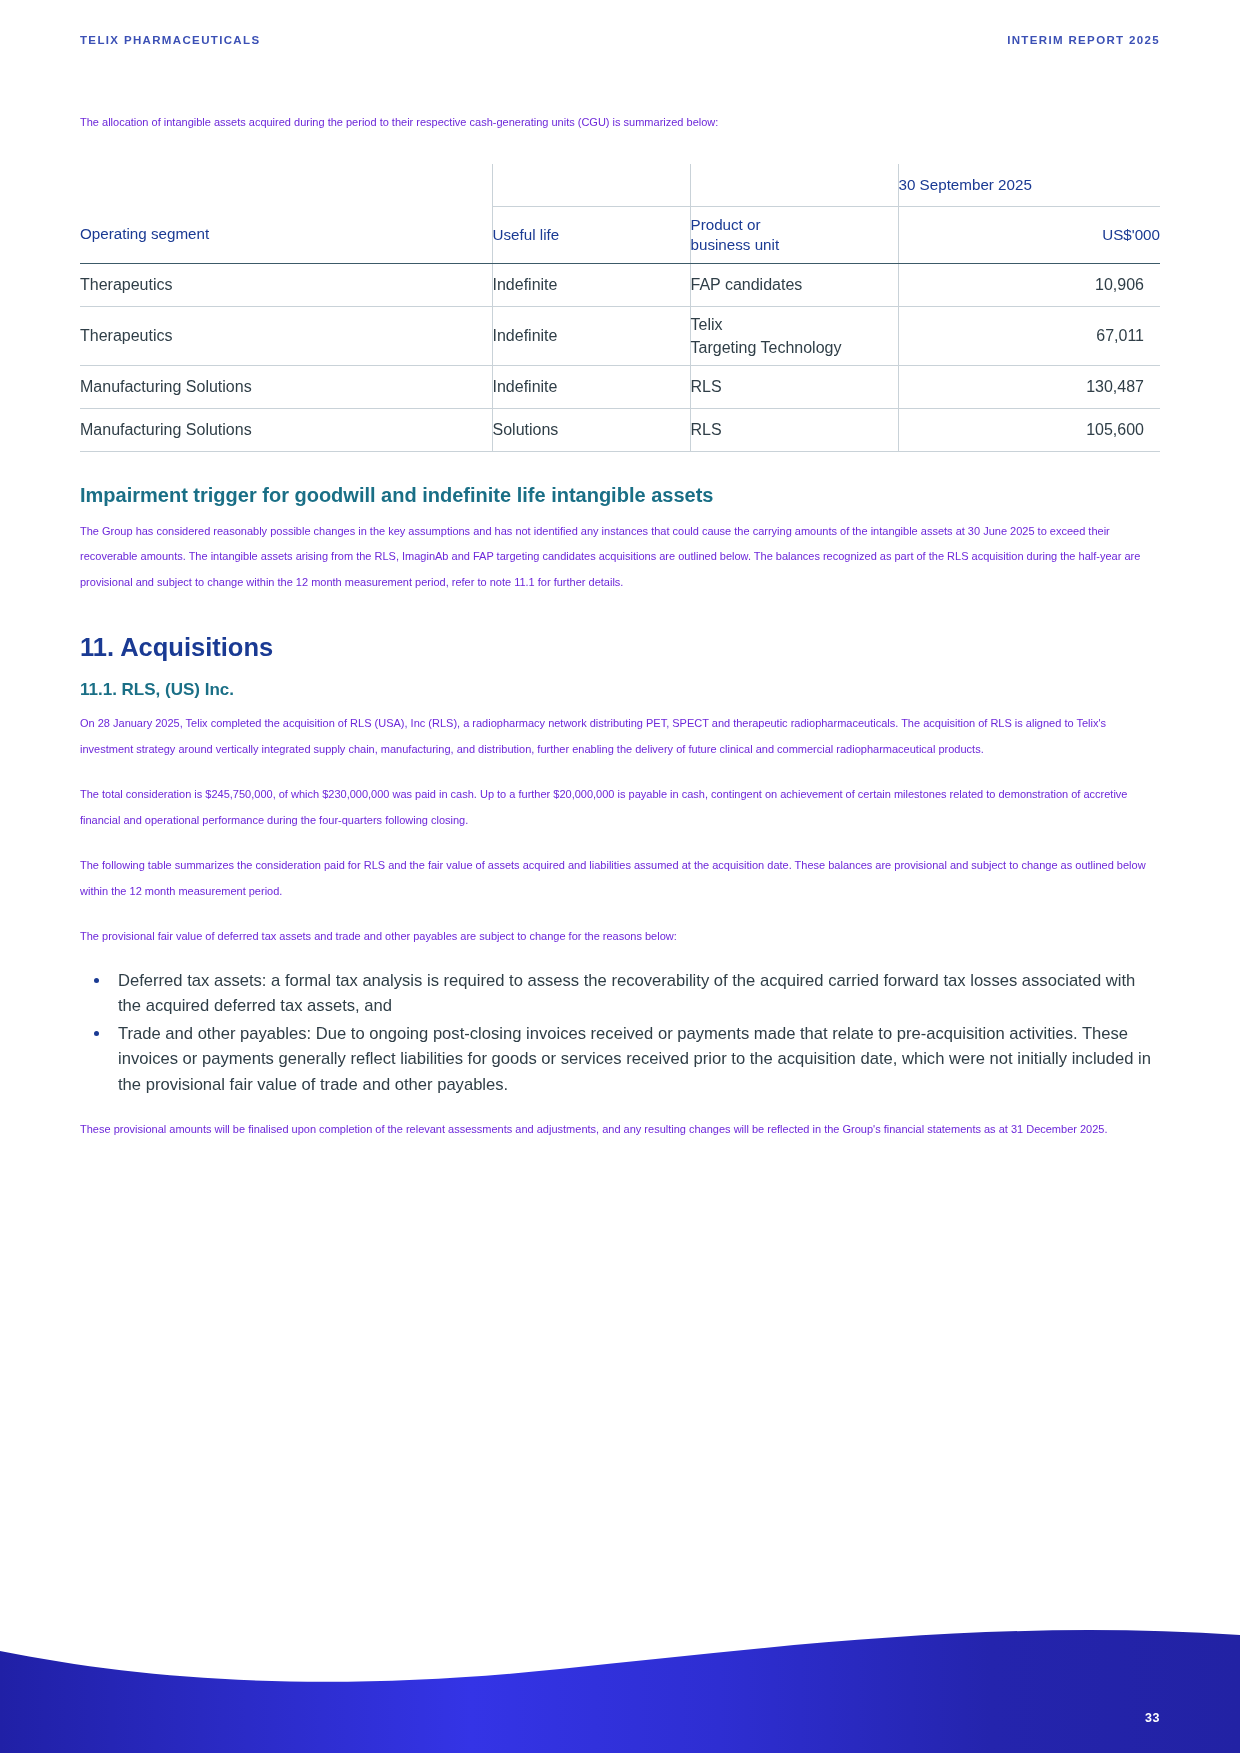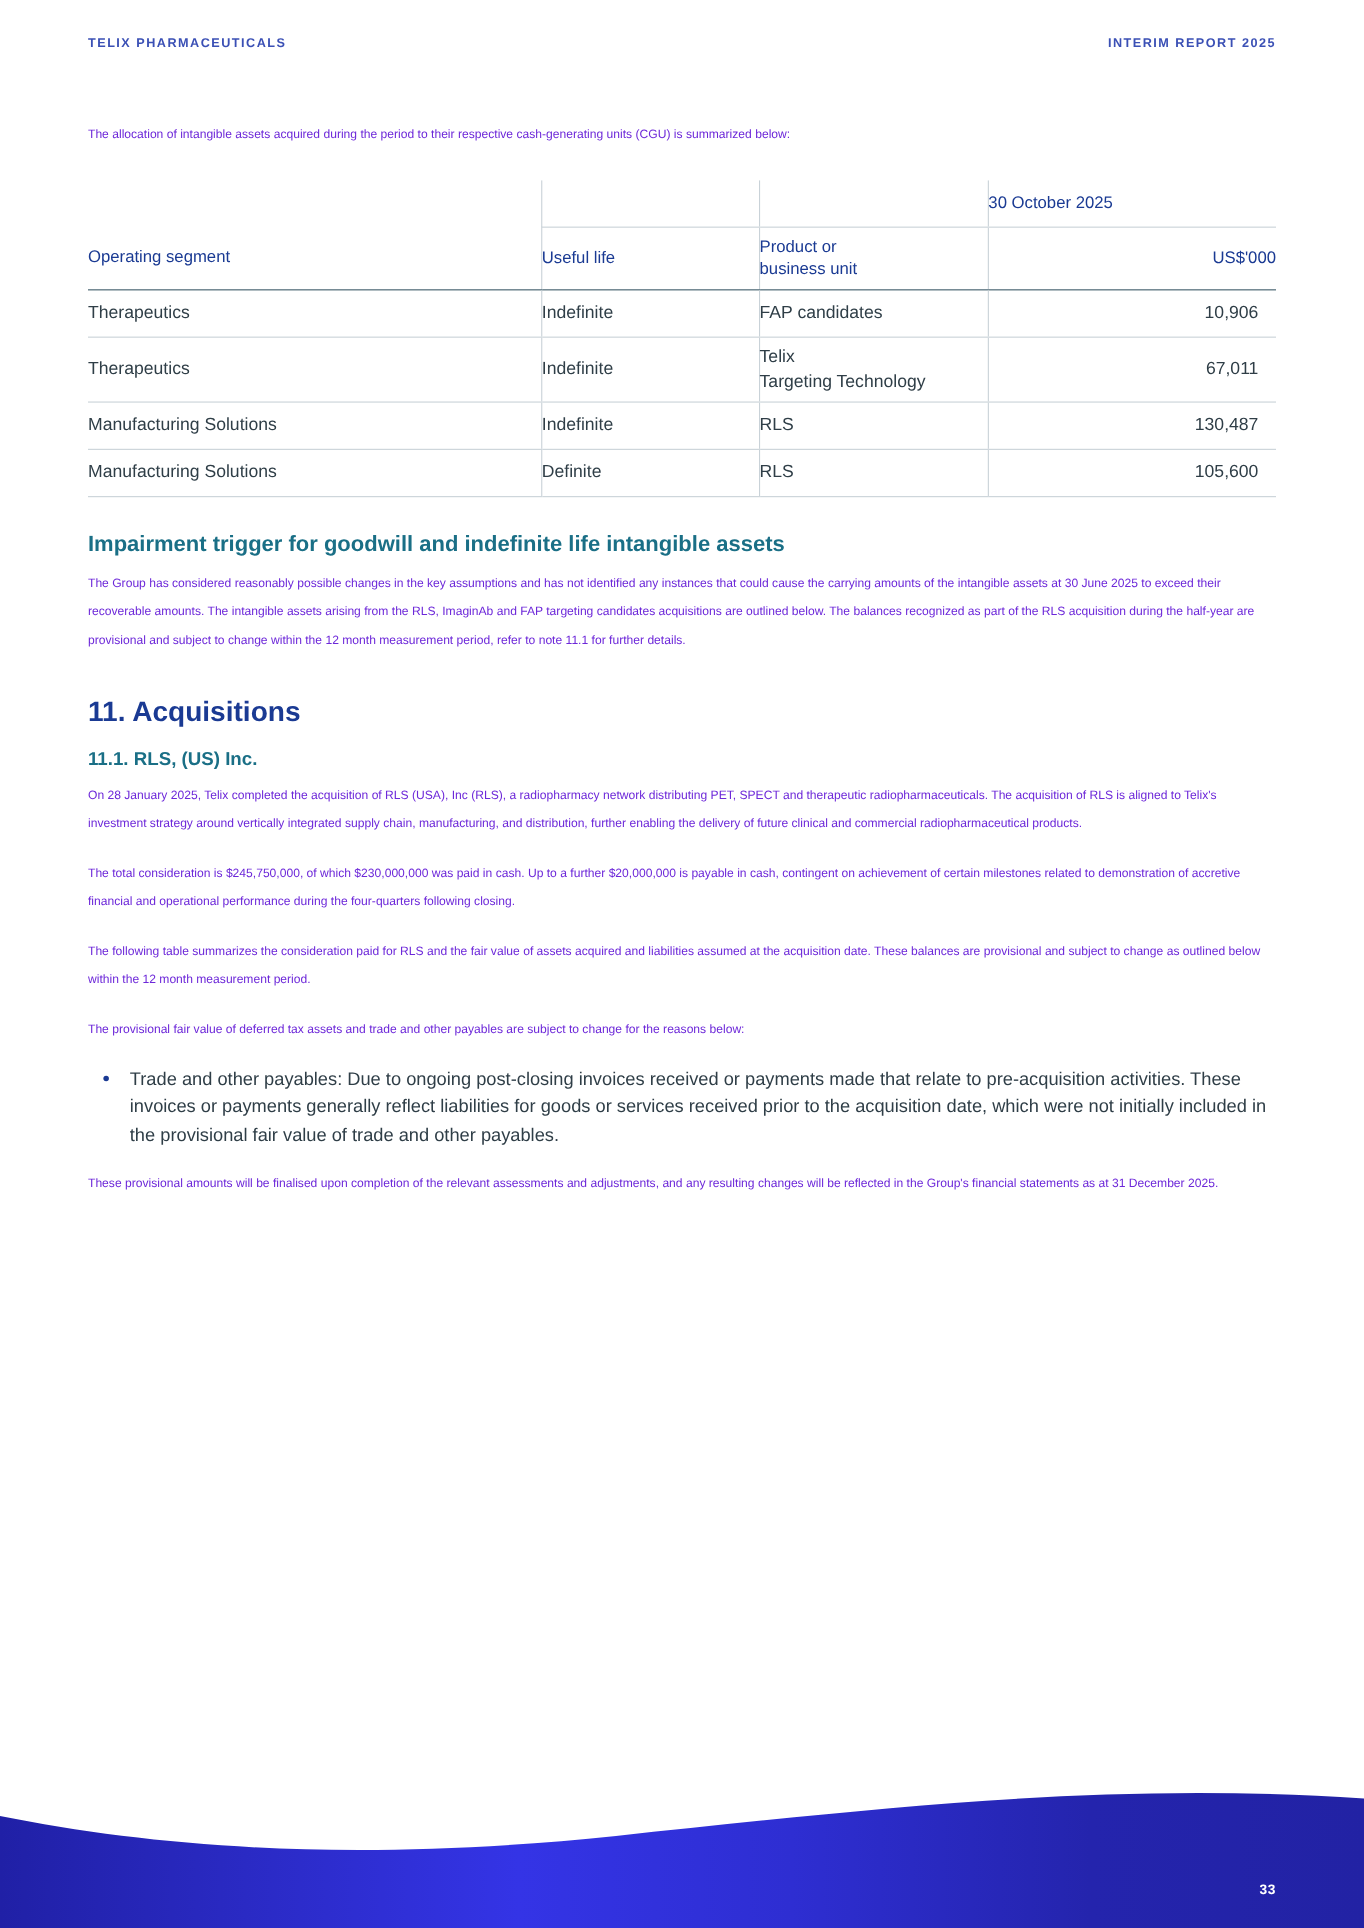--- a/index.html
+++ b/index.html
@@ -200,21 +200,21 @@
         <col class="c1">
           <col class="c2">
           <col class="c3">
           <col class="c4">
       </colgroup>
       <tbody>
         <tr class="t-spacerrow">
           <td class="blank-left"></td>
           <td class="vl"></td>
           <td class="vl"></td>
-          <td class="vl date-head">30 October 2025</td>
+          <td class="vl date-head">30 September 2025</td>
         </tr>
 
         <tr class="t-headrow">
           <td>Operating segment</td>
           <td class="vl">Useful life</td>
           <td class="vl">
             <span>Product or</span><br>
             <span>business unit</span>
           </td>
           <td class="vl num">US$'000</td>
@@ -239,39 +239,43 @@
 
         <tr class="t-row">
           <td>Manufacturing Solutions</td>
           <td class="vl">Indefinite</td>
           <td class="vl">RLS</td>
           <td class="vl num">130,487</td>
         </tr>
 
         <tr class="t-row">
           <td>Manufacturing Solutions</td>
-          <td class="vl">Definite</td>
+          <td class="vl">Solutions</td>
           <td class="vl">RLS</td>
           <td class="vl num">105,600</td>
         </tr>
       </tbody>
     </table>
 
     <h3 class="teal">Impairment trigger for goodwill and indefinite life intangible assets</h3>
     <p class="body">The Group has considered reasonably possible changes in the key assumptions and has not identified any instances that could cause the carrying amounts of the intangible assets at 30 June 2025 to exceed their recoverable amounts. The intangible assets arising from the RLS, ImaginAb and FAP targeting candidates acquisitions are outlined below. The balances recognized as part of the RLS acquisition during the half-year are provisional and subject to change within the 12 month measurement period, refer to note 11.1 for further details.</p>
 
     <h2 class="navy">11. Acquisitions</h2>
     <h4 class="teal-sub">11.1. RLS, (US) Inc.</h4>
 
     <p class="body">On 28 January 2025, Telix completed the acquisition of RLS (USA), Inc (RLS), a radiopharmacy network distributing PET, SPECT and therapeutic radiopharmaceuticals. The acquisition of RLS is aligned to Telix's investment strategy around vertically integrated supply chain, manufacturing, and distribution, further enabling the delivery of future clinical and commercial radiopharmaceutical products.</p>
     <p class="body">The total consideration is $245,750,000, of which $230,000,000 was paid in cash. Up to a further $20,000,000 is payable in cash, contingent on achievement of certain milestones related to demonstration of accretive financial and operational performance during the four-quarters following closing.</p>
     <p class="body">The following table summarizes the consideration paid for RLS and the fair value of assets acquired and liabilities assumed at the acquisition date. These balances are provisional and subject to change as outlined below within the 12 month measurement period.</p>
     <p class="body tight">The provisional fair value of deferred tax assets and trade and other payables are subject to change for the reasons below:</p>
 
     <ul class="bullets">
+      <li>
+        <span class="dot"></span>
+        <span>Deferred tax assets: a formal tax analysis is required to assess the recoverability of the acquired carried forward tax losses associated with the acquired deferred tax assets, and</span>
+      </li>
       <li>
         <span class="dot"></span>
         <span>Trade and other payables: Due to ongoing post-closing invoices received or payments made that relate to pre-acquisition activities. These invoices or payments generally reflect liabilities for goods or services received prior to the acquisition date, which were not initially included in the provisional fair value of trade and other payables.</span>
       </li>
     </ul>
 
     <p class="body">These provisional amounts will be finalised upon completion of the relevant assessments and adjustments, and any resulting changes will be reflected in the Group's financial statements as at 31 December 2025.</p>
 
   </div>
 

